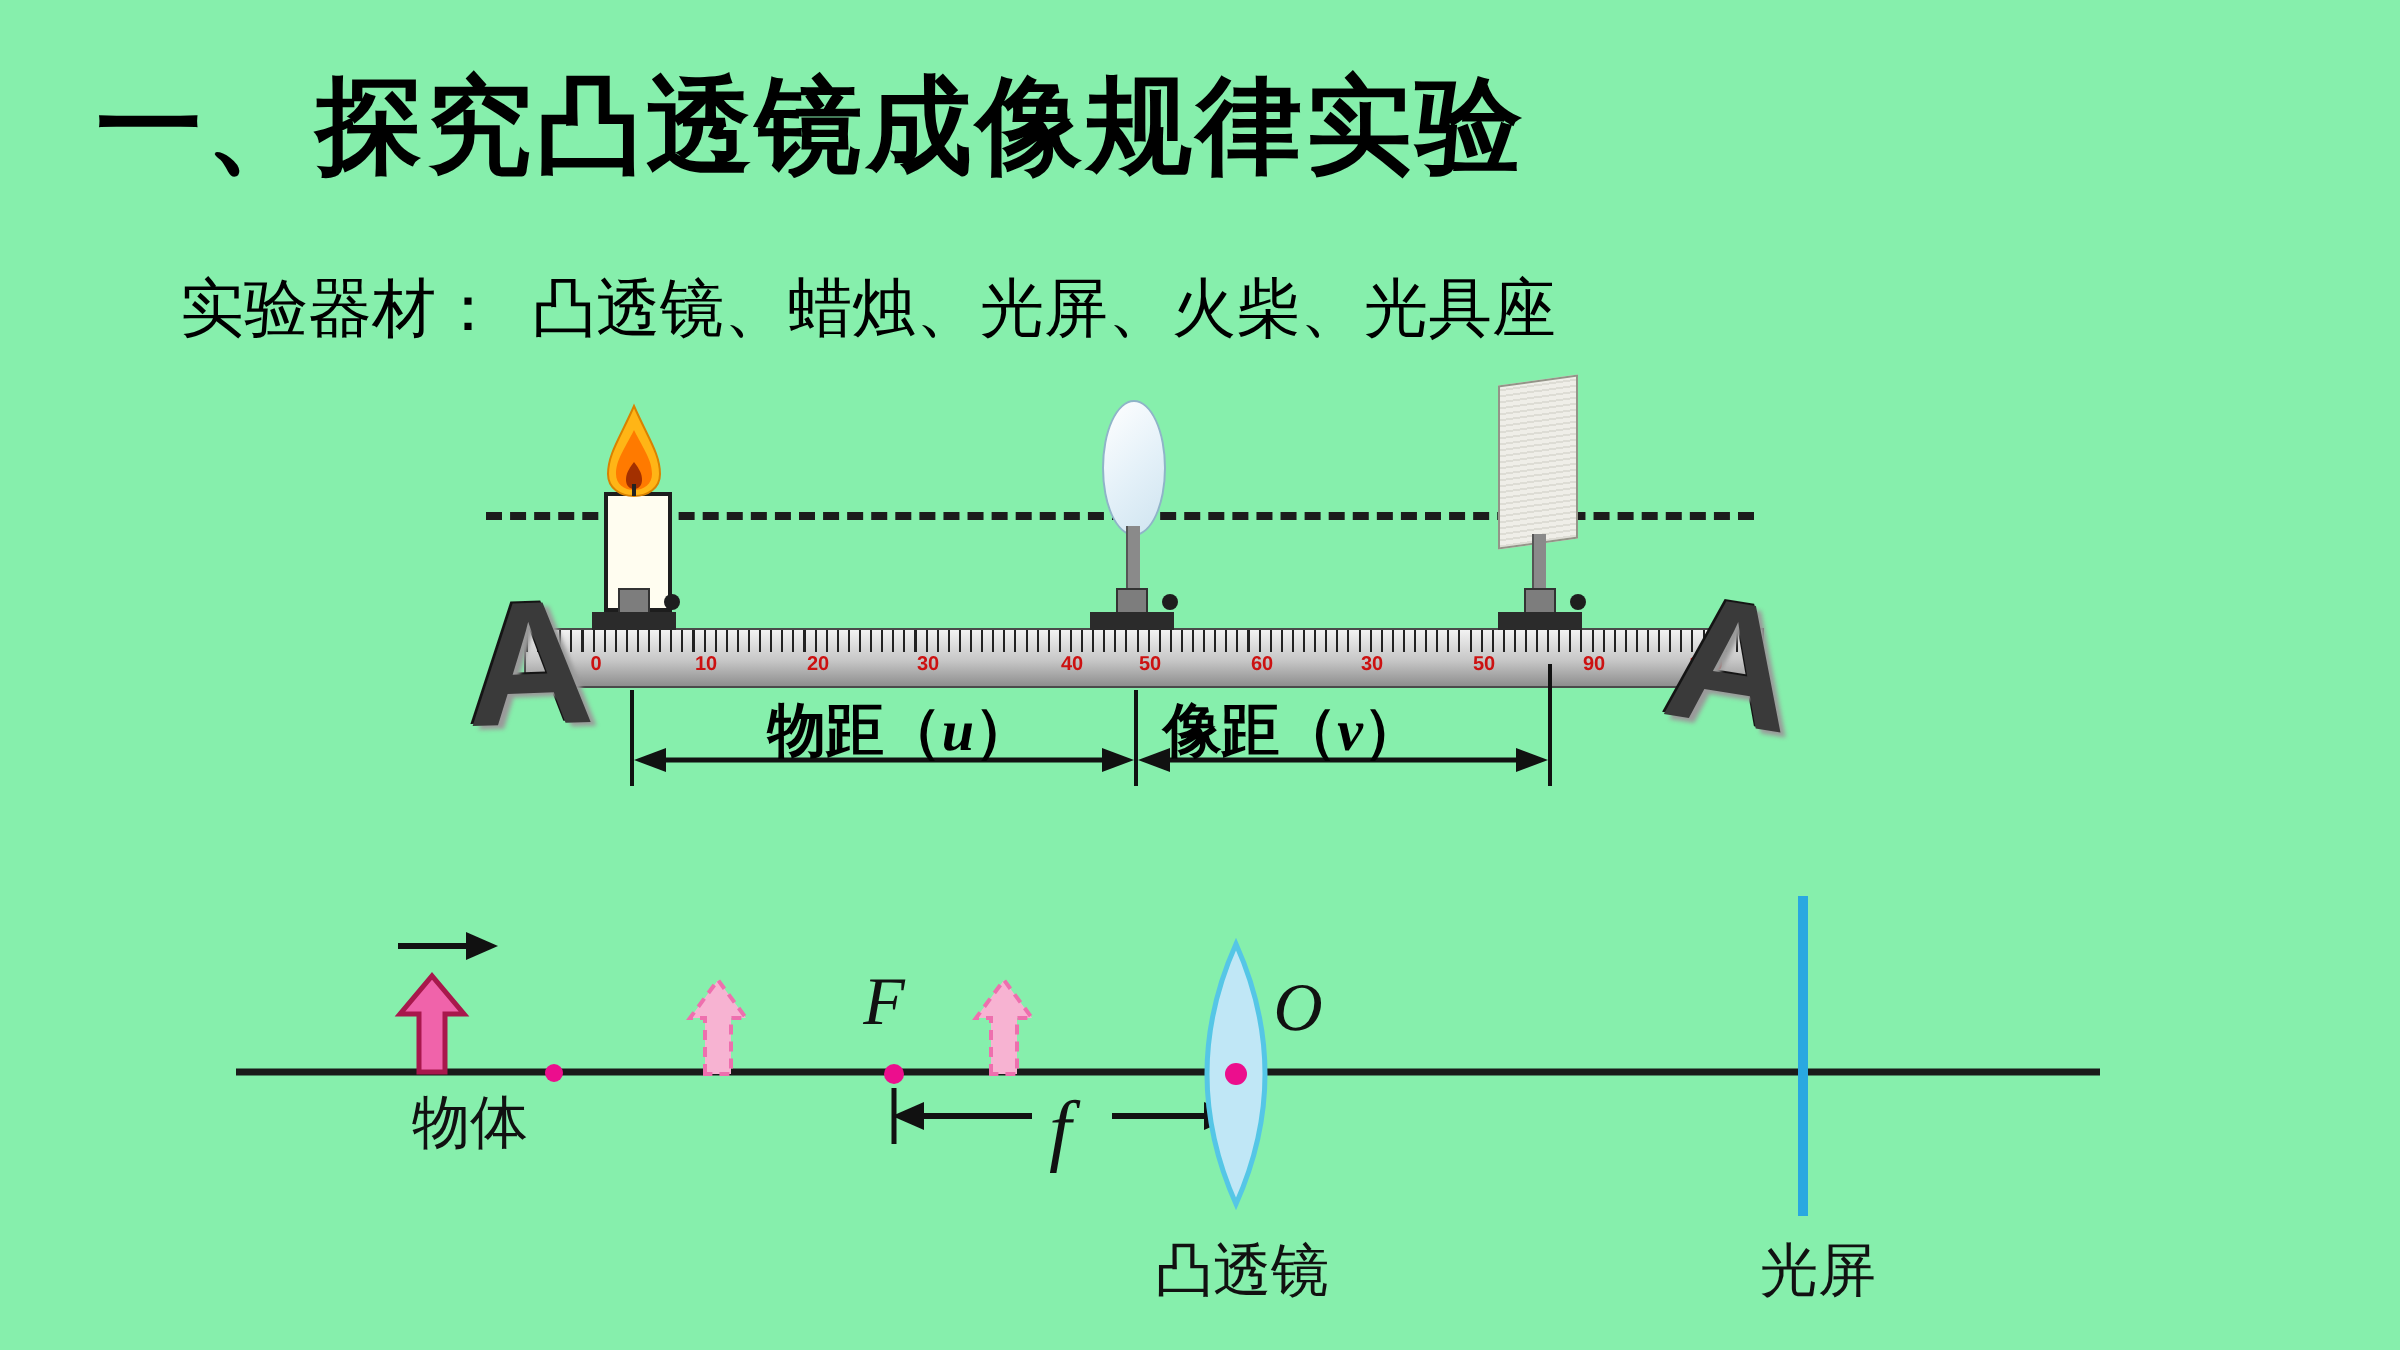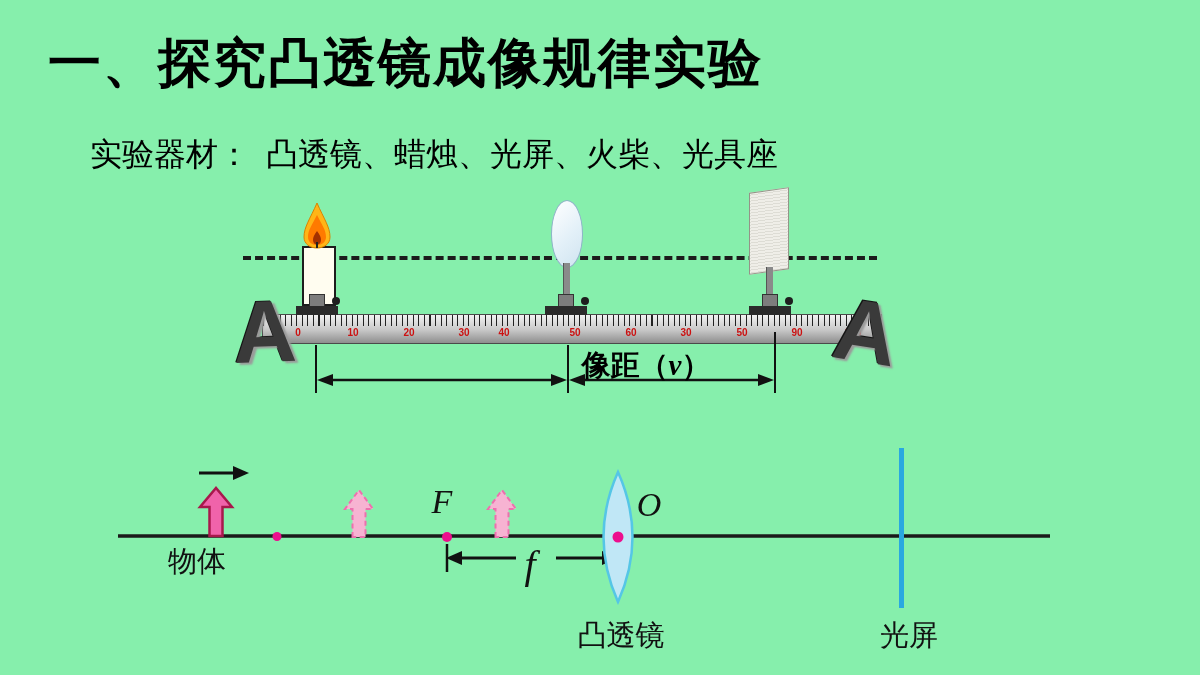--- a/index.html
+++ b/index.html
@@ -40,21 +40,21 @@
   .holder-knob{width:8px;height:8px;border-radius:50%;background:#1e1e1e;}
 
   
   .dist-label{top:346px;font-size:29px;font-weight:bold;color:#000;white-space:nowrap;text-align:center;}
   .dist-label .sym{font-style:italic;font-weight:bold;}
   .dist-u{left:330px;width:240px;}
   .dist-v{left:536px;width:220px;}
 
   
   .lbl{color:#111;}
-  .lbl-object{left:168px;top:542px;width:96px;font-size:29px;text-align:left;}
+  .lbl-object{left:168px;top:542px;width:96px;font-size:29px;text-align:right;}
   .lbl-F{left:425px;top:483px;width:34px;font-size:34px;font-style:italic;text-align:center;}
   .lbl-f{left:512px;top:541px;width:36px;font-size:40px;font-style:italic;text-align:center;}
   .lbl-O{left:632px;top:486px;width:34px;font-size:34px;font-style:italic;text-align:center;}
   .lbl-lens{left:546px;top:616px;width:150px;font-size:29px;text-align:center;}
   .lbl-screen{left:859px;top:616px;width:100px;font-size:29px;text-align:center;}
 
   svg{display:block;}
 </style>
 </head>
 <body>
@@ -67,21 +67,21 @@
   </div>
 
   <div class="abs dashed-line"></div>
 
   <div class="abs rail">
     <div class="ticks"></div>
     <span class="num" style="left:35px">0</span>
     <span class="num" style="left:90px">10</span>
     <span class="num" style="left:146px">20</span>
     <span class="num" style="left:201px">30</span>
-    <span class="num" style="left:241px">40</span>
+    <span class="num" style="left:273px">40</span>
     <span class="num" style="left:312px">50</span>
     <span class="num" style="left:368px">60</span>
     <span class="num" style="left:423px">30</span>
     <span class="num" style="left:479px">50</span>
     <span class="num" style="left:534px">90</span>
     <span class="num" style="left:590px">100</span>
   </div>
 
   <div class="abs stand left">A</div>
   <div class="abs stand right">A</div>
@@ -124,20 +124,23 @@
       <polygon points="551,189 567,195 551,201" fill="#111"></polygon>
     </g>
 
     <g>
       <line x1="577" y1="195" x2="766" y2="195" stroke="#111" stroke-width="2.5"></line>
       <polygon points="585,189 569,195 585,201" fill="#111"></polygon>
       <polygon points="758,189 774,195 758,201" fill="#111"></polygon>
     </g>
   </svg>
 
+  <div class="abs dist-label dist-u">
+    <span>物距（</span><span class="sym">u</span><span>）</span>
+  </div>
   <div class="abs dist-label dist-v">
     <span>像距（</span><span class="sym">v</span><span>）</span>
   </div>
 
   <svg class="abs" style="left:0;top:430px;" width="1200" height="245" viewBox="0 0 1200 245">
 
     <line x1="118" y1="106" x2="1050" y2="106" stroke="#1a1a1a" stroke-width="3.5"></line>
 
     <g>
       <line x1="199" y1="43" x2="234" y2="43" stroke="#111" stroke-width="3"></line>

